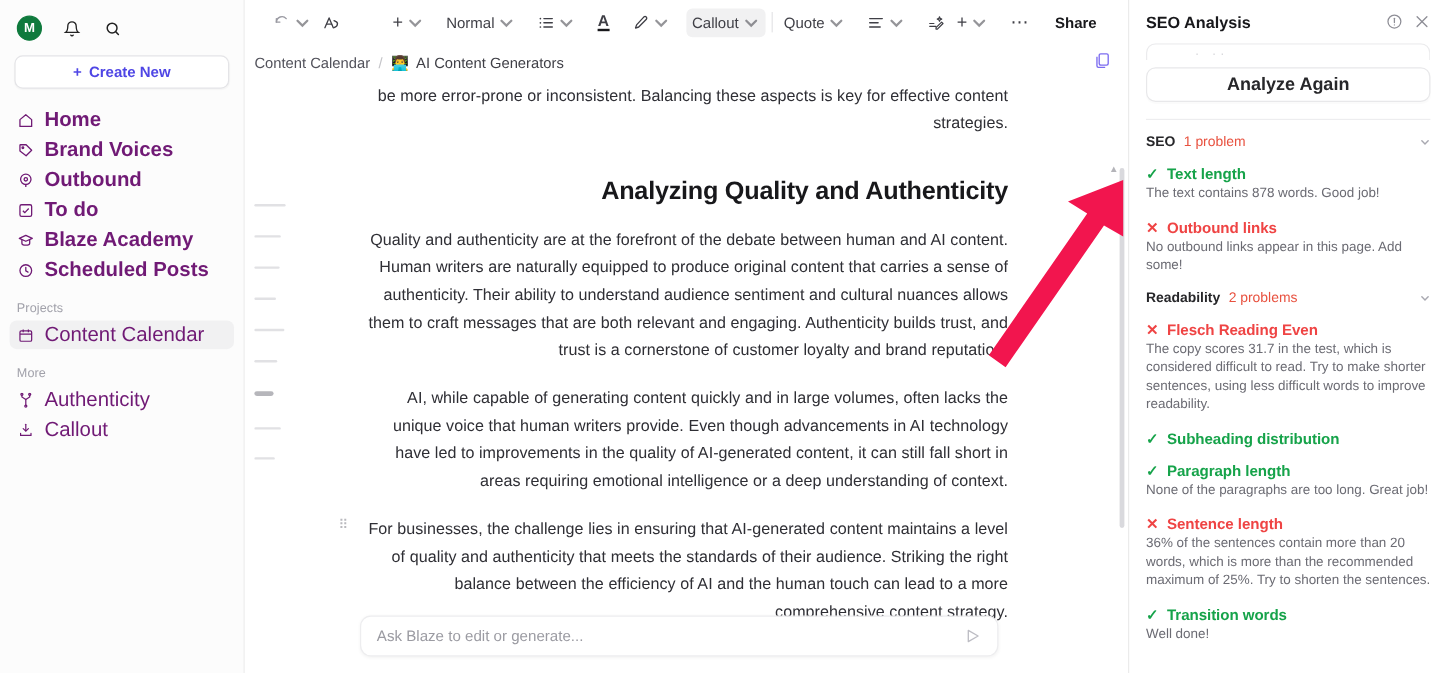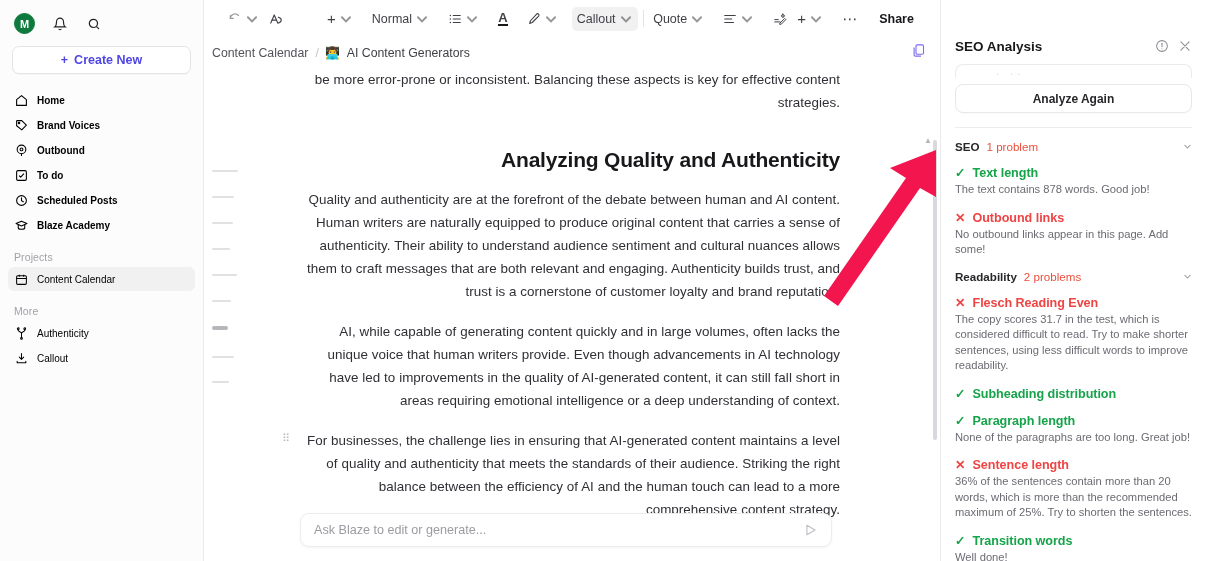--- a/index.html
+++ b/index.html
@@ -37,21 +37,21 @@
     font-size: 12.5px; font-weight: 600;
     display: flex; align-items: center; justify-content: center; gap: 6px;
     box-shadow: 0 1px 1px rgba(0,0,0,.03);
     cursor: pointer;
   }
 
   .nav { margin-top: 14px; }
   .nav-item {
     display: flex; align-items: center; gap: 9px;
     height: 24px; padding: 0 6px; border-radius: 6px;
-    font-size: 10px; color: #000000; cursor: pointer;
+    font-size: 17px; color: #701a75; cursor: pointer;
     margin-bottom: 1px;
   }
   .nav-item.bold { font-weight: 700; }
   .nav-item.sel { background: #f1f1f2; }
   .nav-item .ic { width: 14px; height: 14px; flex: 0 0 14px; display: flex; align-items: center; justify-content: center; }
   .nav-item .ic svg { width: 13px; height: 13px; }
   .sec-label {
     font-size: 10.5px; color: #a1a1aa; padding: 0 6px;
     margin: 14px 0 4px 0; letter-spacing: .1px;
   }
@@ -112,38 +112,38 @@
   .scroll-caret { position: absolute; right: 8px; top: 68px; font-size: 8px; color: #b4b4b9; }
 
   
   .seo {
     width: 266px; flex: 0 0 266px; height: 561px;
     background: #fff; border-left: 1px solid #ebebeb;
     position: relative; overflow: hidden;
   }
   .seo-hd {
     height: 36px; display: flex; align-items: center;
-    padding: 0 14px; gap: 8px; margin-top: 28px;
+    padding: 0 14px; gap: 8px;
   }
   .seo-title { font-size: 13.5px; font-weight: 700; color: #18181b; flex: 1; }
   .seo-hd-ico { width: 15px; height: 15px; color: #8e8e96; cursor: pointer; display:flex; align-items:center; justify-content:center;}
   .seo-hd-ico svg { width: 14px; height: 14px; }
 
   .seo-body { padding: 0 14px; position: relative; }
   .partial-input {
     height: 14px; border: 1px solid #ebebed; border-bottom: none;
     border-radius: 8px 8px 0 0; margin-top: 0px; background: #fff;
     overflow: hidden; position: relative;
   }
   .partial-input .ghost { position: absolute; bottom: 1px; left: 40px; font-size: 11px; color: #d8d8dc; letter-spacing: 4px;}
   .analyze-btn {
     height: 29px; margin-top: 6px;
     border: 1px solid #e8e8ea; border-radius: 8px; background: #fff;
     display: flex; align-items: center; justify-content: center;
-    font-size: 12px; font-weight: 600; color: #27272a; cursor: pointer;
+    font-size: 15px; font-weight: 600; color: #27272a; cursor: pointer;
     box-shadow: 0 1px 1px rgba(0,0,0,.02);
   }
   .hr { height: 1px; background: #ededef; margin: 14px 0 0 0; }
 
   .grp-hd {
     display: flex; align-items: center; gap: 7px;
     margin-top: 12px; cursor: pointer;
   }
   .grp-name { font-size: 11.6px; font-weight: 700; color: #27272a; }
   .grp-count { font-size: 11.6px; font-weight: 500; }
@@ -225,35 +225,35 @@
         <span class="ic">
             <svg viewBox="0 0 24 24" fill="none" stroke="currentColor" stroke-width="2" stroke-linejoin="round">
               <rect x="3" y="3" width="18" height="18" rx="2.5"></rect>
               <path d="M7.5 12.2l3 3 6-6.5"></path>
             </svg>
           </span>
         <span>To do</span>
       </div>
       <div class="nav-item bold">
         <span class="ic">
+            <svg viewBox="0 0 24 24" fill="none" stroke="currentColor" stroke-width="2" stroke-linejoin="round">
+              <path d="M2 8.5L12 4l10 4.5L12 13 2 8.5z"></path>
+              <path d="M6 10.8V16c0 1.7 2.7 3 6 3s6-1.3 6-3v-5.2"></path>
+            </svg>
+          </span>
+        <span>Blaze Academy</span>
+      </div>
+      <div class="nav-item bold">
+        <span class="ic">
             <svg viewBox="0 0 24 24" fill="none" stroke="currentColor" stroke-width="2" stroke-linecap="round">
               <circle cx="12" cy="12" r="9"></circle>
               <path d="M12 7v5.3l3.4 2"></path>
             </svg>
           </span>
         <span>Scheduled Posts</span>
-      </div>
-      <div class="nav-item bold">
-        <span class="ic">
-            <svg viewBox="0 0 24 24" fill="none" stroke="currentColor" stroke-width="2" stroke-linejoin="round">
-              <path d="M2 8.5L12 4l10 4.5L12 13 2 8.5z"></path>
-              <path d="M6 10.8V16c0 1.7 2.7 3 6 3s6-1.3 6-3v-5.2"></path>
-            </svg>
-          </span>
-        <span>Blaze Academy</span>
       </div>
     </nav>
 
     <div class="sec-label">Projects</div>
     <div class="nav-item sel">
       <span class="ic">
           <svg viewBox="0 0 24 24" fill="none" stroke="currentColor" stroke-width="1.9" stroke-linejoin="round">
             <rect x="3" y="5" width="18" height="16" rx="2"></rect>
             <path d="M3 10h18M8 3v4M16 3v4"></path>
           </svg>

